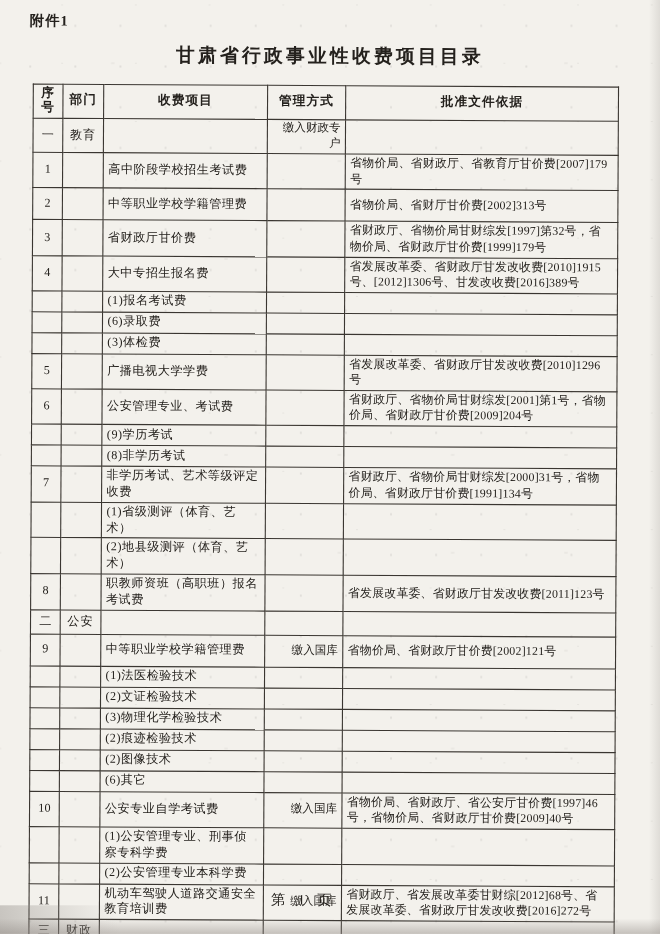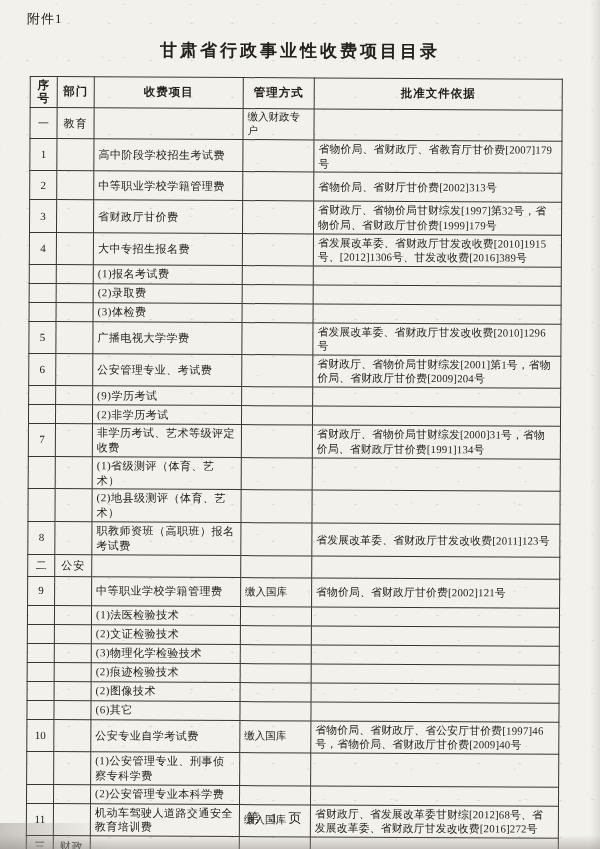--- a/index.html
+++ b/index.html
@@ -34,21 +34,21 @@
     position:absolute;right:0;top:0;width:10px;height:100%;
     background:linear-gradient(to left, rgba(130,125,120,0.18), rgba(130,125,120,0));
     pointer-events:none;
   }
   .content{
     position:absolute;left:0;top:0;width:600px;
     transform:rotate(0.3deg);transform-origin:40px 40px;
   }
   .attachment{
     position:absolute;left:27px;top:10px;
-    font-size:13px;font-weight:normal;letter-spacing:1px;
+    font-size:13px;font-weight:bold;letter-spacing:1px;
   }
   .doc-title{
     position:absolute;left:0;top:38px;width:600px;
     text-align:center;font-size:17px;font-weight:bold;letter-spacing:3px;
   }
   table.fee-table{
     position:absolute;left:30px;top:76px;width:532px;
     border-collapse:collapse;table-layout:fixed;
     font-size:11px;line-height:1.35;
   }
@@ -62,21 +62,21 @@
     padding:1px 4px;vertical-align:middle;
     overflow:hidden;
   }
   .fee-table thead th{
     font-weight:bold;font-size:11.5px;text-align:center;height:28px;
     letter-spacing:1px;line-height:1.15;
   }
   .c-no{text-align:center;}
   .c-dept{text-align:center;letter-spacing:1px;}
   .c-item{text-align:left;letter-spacing:0.5px;}
-  .c-mgmt{text-align:left;font-size:10.5px;padding:1px 1px;letter-spacing:0;}
+  .c-mgmt{text-align:right;font-size:10.5px;padding:1px 1px;letter-spacing:0;}
   .c-basis{text-align:left;font-size:10.8px;letter-spacing:0.2px;}
   tr.section td{height:19px;}
   tr.item td{height:26px;}
   tr.subitem td{height:16px;}
   .page-footer{
     position:absolute;left:0;top:808px;width:560px;
     text-align:center;font-size:13px;letter-spacing:4px;
   }
 </style>
 </head>
@@ -146,21 +146,21 @@
         <tr class="subitem">
     <td class="c-no"></td>
     <td class="c-dept"></td>
     <td class="c-item">(1)报名考试费</td>
     <td class="c-mgmt"></td>
     <td class="c-basis"></td>
   </tr>
         <tr class="subitem">
     <td class="c-no"></td>
     <td class="c-dept"></td>
-    <td class="c-item">(2)录取费</td>
+    <td class="c-item">(6)录取费</td>
     <td class="c-mgmt"></td>
     <td class="c-basis"></td>
   </tr>
         <tr class="subitem">
     <td class="c-no"></td>
     <td class="c-dept"></td>
     <td class="c-item">(3)体检费</td>
     <td class="c-mgmt"></td>
     <td class="c-basis"></td>
   </tr>
@@ -181,21 +181,21 @@
         <tr class="subitem">
     <td class="c-no"></td>
     <td class="c-dept"></td>
     <td class="c-item">(9)学历考试</td>
     <td class="c-mgmt"></td>
     <td class="c-basis"></td>
   </tr>
         <tr class="subitem">
     <td class="c-no"></td>
     <td class="c-dept"></td>
-    <td class="c-item">(2)非学历考试</td>
+    <td class="c-item">(8)非学历考试</td>
     <td class="c-mgmt"></td>
     <td class="c-basis"></td>
   </tr>
         <tr class="item">
     <td class="c-no">7</td>
     <td class="c-dept"></td>
     <td class="c-item">非学历考试、艺术等级评定收费</td>
     <td class="c-mgmt"></td>
     <td class="c-basis">省财政厅、省物价局甘财综发[2000]31号，省物价局、省财政厅甘价费[1991]134号</td>
   </tr>

